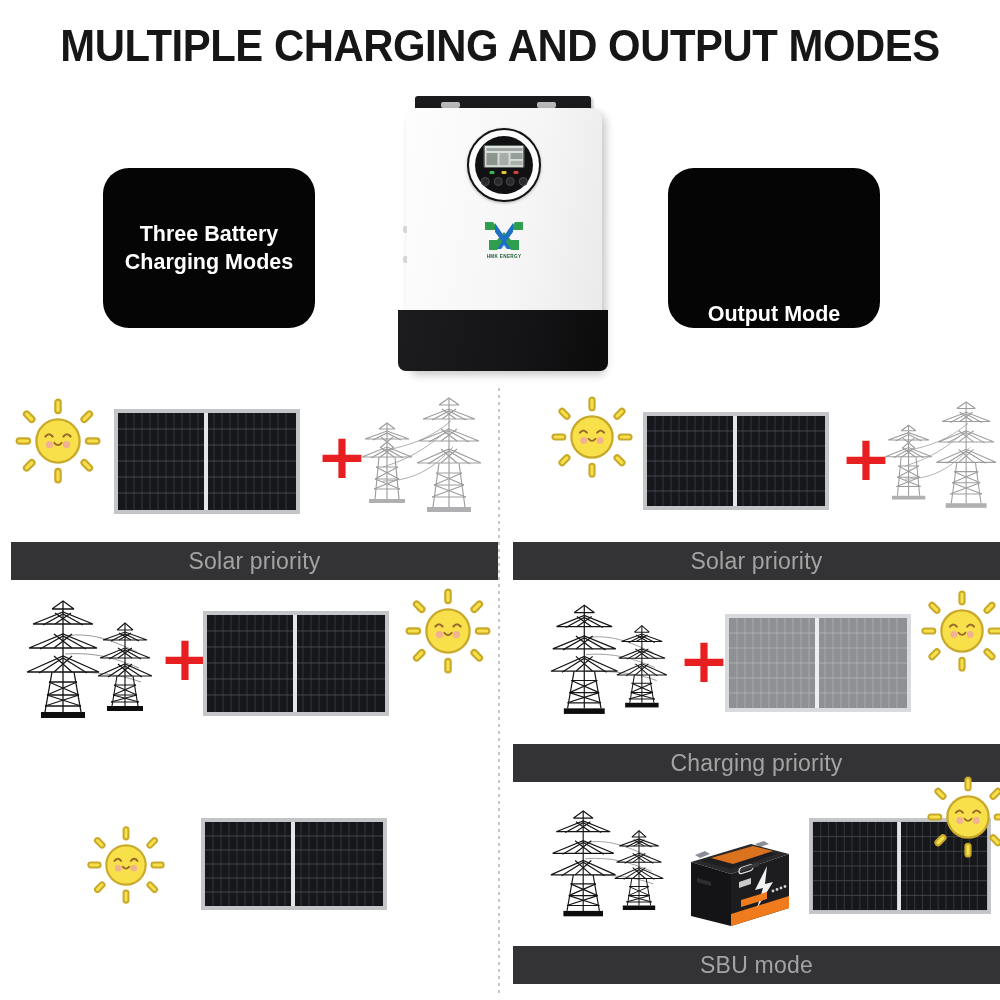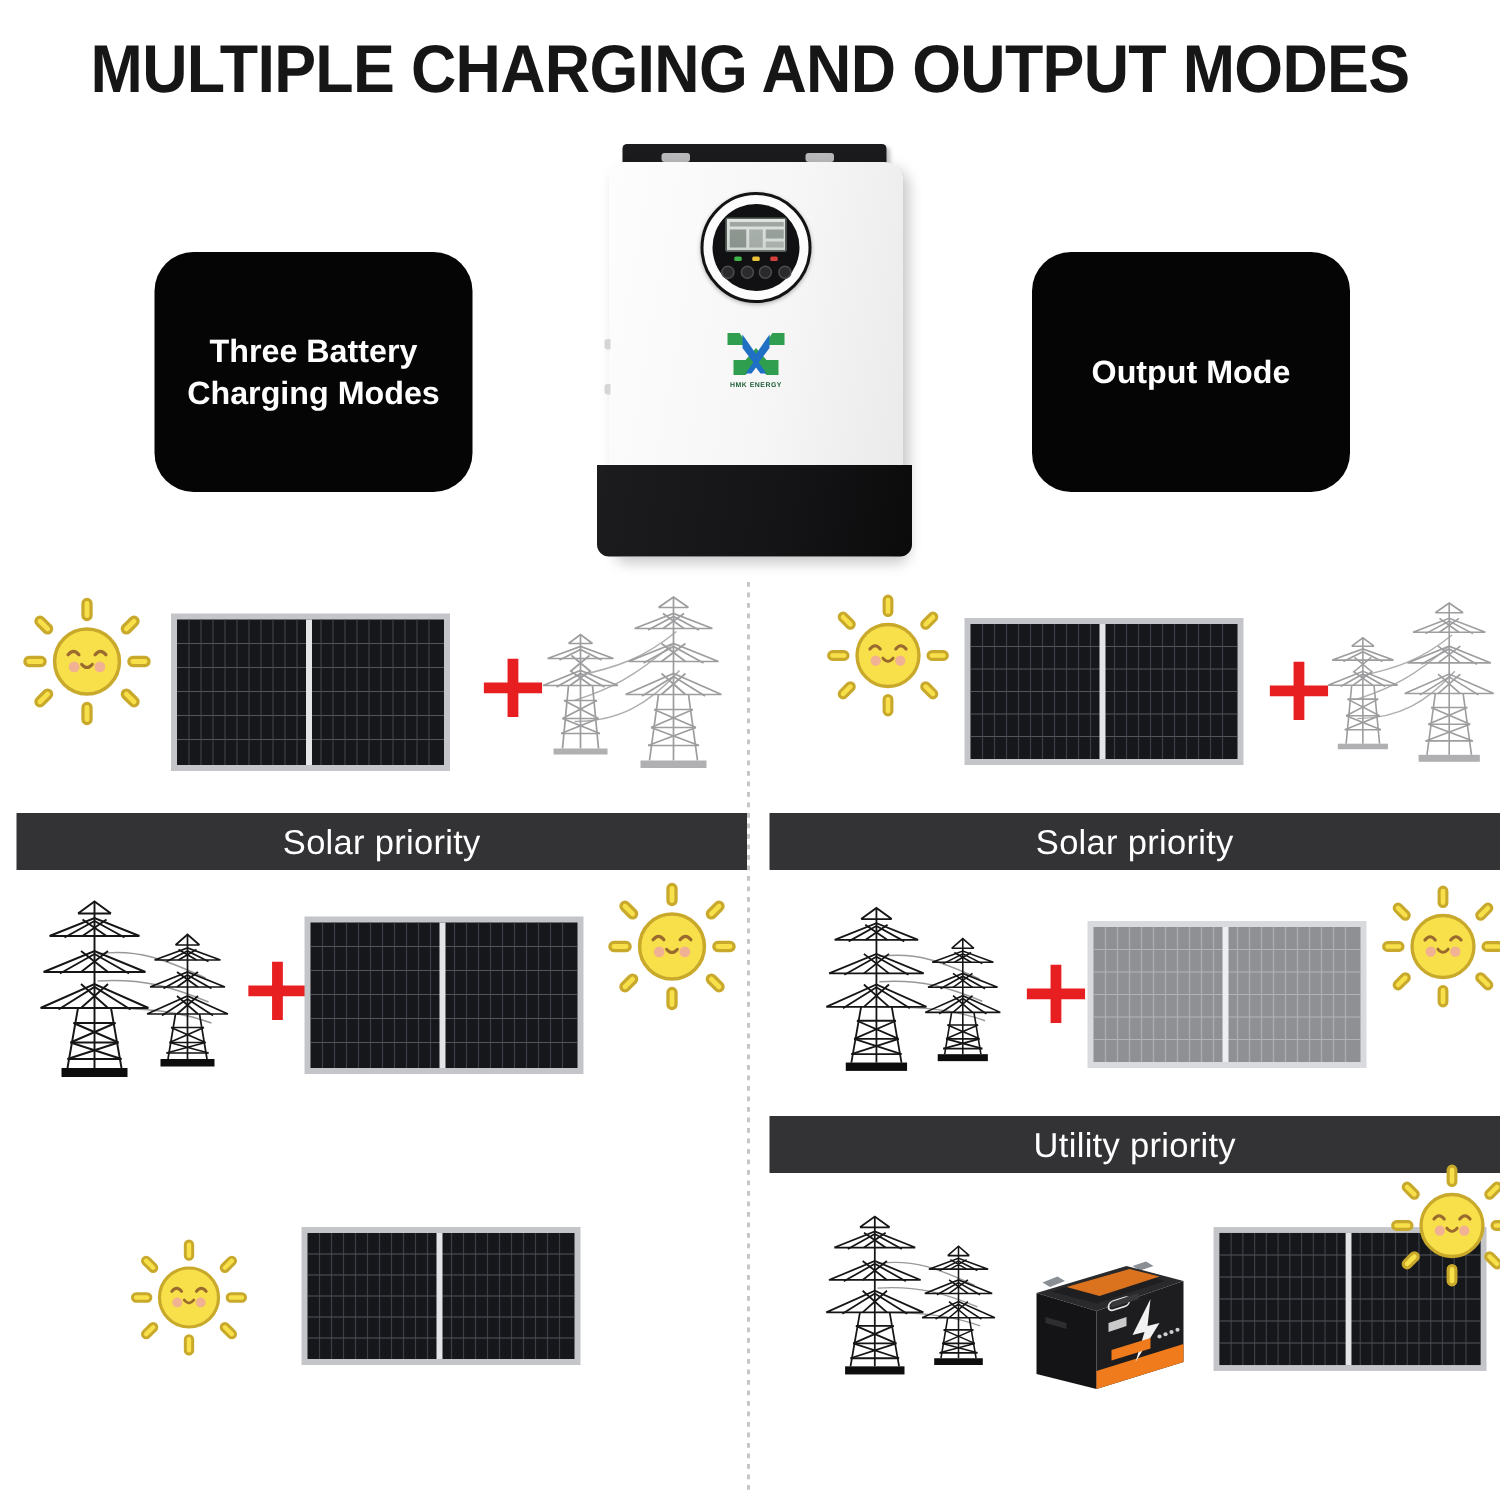--- a/index.html
+++ b/index.html
@@ -34,21 +34,21 @@
     border-radius: 26px;
     display: flex; align-items: center; justify-content: center;
     text-align: center;
     color: #ffffff;
     font-size: 21.5px;
     font-weight: 600;
     line-height: 1.32;
     padding: 0 8px;
   }
   .pill.left  { left: 103px; }
-  .pill.right { left: 688px; }
+  .pill.right { left: 668px; align-items: flex-end; }
 
   
   .inverter { position: absolute; left: 398px; top: 8px; width: 210px; height: 275px; }
   .inv-top {
     position: absolute; left: 17px; top: 0; width: 176px; height: 17px;
     background: #1b1b1d; border-radius: 3px;
     box-shadow: 2px 2px 3px rgba(0,0,0,.25);
   }
   .inv-vent { position: absolute; top: 6px; width: 19px; height: 6px; background: #b9b9bb; border-radius: 2px; }
   .inv-vent.v1 { left: 26px; }
@@ -123,21 +123,21 @@
 
   .scene {
     position: relative; width: 487px; height: 158px;
   }
   .bar {
     position: relative; width: 487px; height: 38px;
     background: #333335;
     display: flex; align-items: center; justify-content: center;
   }
   .bar span {
-    color: #ffffff; font-size: 23px; font-weight: 500; letter-spacing: .2px;
+    color: #a3a3a3; font-size: 23px; font-weight: 500; letter-spacing: .2px;
   }
 
   
   .art { position: absolute; }
 
   .plus {
     position: absolute; color: #e81f21;
     font-weight: 900; font-size: 62px; line-height: 1;
     font-family: "DejaVu Sans", sans-serif;
   }
@@ -661,21 +661,21 @@
             <circle cx="50" cy="50" r="24" fill="#f7e04a" stroke="#c9a92b" stroke-width="2.6"></circle>
             <circle cx="40.5" cy="54" r="4" fill="#f0a8a0" opacity=".85"></circle>
             <circle cx="59.5" cy="54" r="4" fill="#f0a8a0" opacity=".85"></circle>
             <path d="M36 45 q4 -5 8 0" stroke="#9a6a2e" stroke-width="2.4" fill="none" stroke-linecap="round"></path>
             <path d="M56 45 q4 -5 8 0" stroke="#9a6a2e" stroke-width="2.4" fill="none" stroke-linecap="round"></path>
             <path d="M46 52 q4 5 8 0" stroke="#9a6a2e" stroke-width="2.2" fill="none" stroke-linecap="round"></path>
           </svg>
         </div>
       </div>
       <div class="bar">
-        <span>Utility priority</span>
+        <span>Charging priority</span>
       </div>
     </div>
 
     <div class="cell col-r row-3">
       <div class="scene">
         <div class="art" style="left:36px;top:14px;">
           <svg width="126" height="126" viewBox="0 0 140 130">
             <g stroke="#8d8d8f" stroke-width="1" fill="none" opacity=".9">
               <path d="M40 40 C 66 36, 86 44, 112 56 M40 58 C 70 56, 90 62, 114 72 M40 76 C 72 76, 94 78, 116 86"></path>
             </g>
@@ -798,16 +798,19 @@
             </g>
             <circle cx="50" cy="50" r="24" fill="#f7e04a" stroke="#c9a92b" stroke-width="2.6"></circle>
             <circle cx="40.5" cy="54" r="4" fill="#f0a8a0" opacity=".85"></circle>
             <circle cx="59.5" cy="54" r="4" fill="#f0a8a0" opacity=".85"></circle>
             <path d="M36 45 q4 -5 8 0" stroke="#9a6a2e" stroke-width="2.4" fill="none" stroke-linecap="round"></path>
             <path d="M56 45 q4 -5 8 0" stroke="#9a6a2e" stroke-width="2.4" fill="none" stroke-linecap="round"></path>
             <path d="M46 52 q4 5 8 0" stroke="#9a6a2e" stroke-width="2.2" fill="none" stroke-linecap="round"></path>
           </svg>
         </div>
       </div>
+      <div class="bar">
+        <span>SBU mode</span>
+      </div>
     </div>
 
   </div>
 </div>
 
 </body></html>

